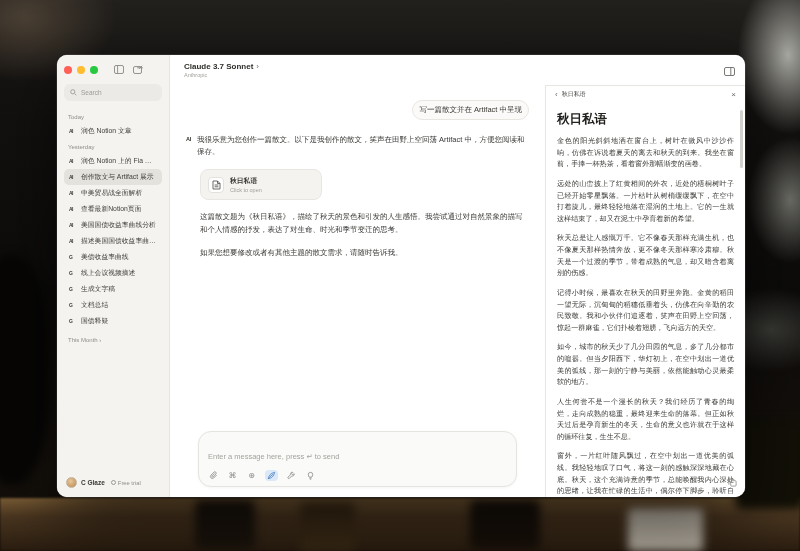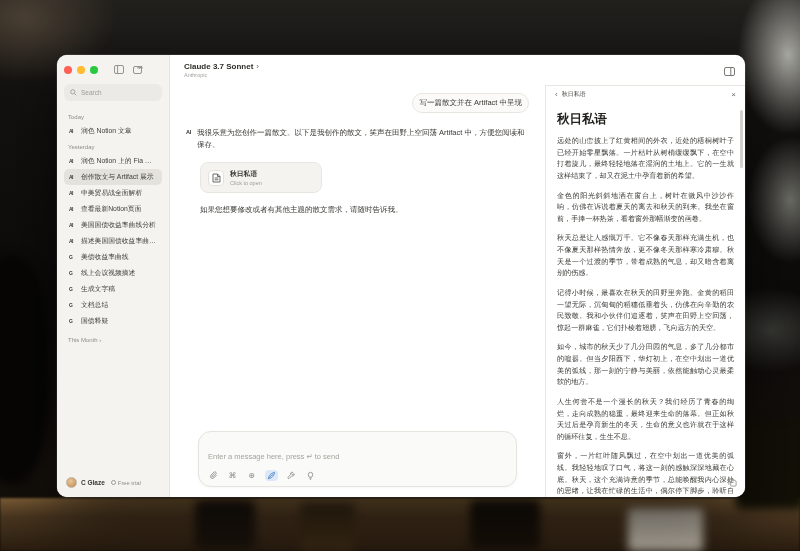--- a/index.html
+++ b/index.html
@@ -57,21 +57,21 @@
   .plan-dot { width:5px; height:5px; border:0.8px solid #9a9994; border-radius:50%; display:inline-block; }
 
   
   .main { flex:1; display:flex; flex-direction:column; background:#ffffff; min-width:0; }
   .main-header { padding:7px 14px 3px; height:30px; }
   .model-row { font-size:8px; font-weight:bold; color:#2f2e2a; display:flex; gap:3px; align-items:center; cursor:pointer; }
   .model-chevron { color:#6b6a66; font-weight:normal; }
   .org { font-size:5.5px; color:#a09f9a; margin-top:1px; }
   .chat { flex:1; display:flex; flex-direction:column; padding:4px 16px 0; overflow:hidden; }
   .user-bubble { align-self:flex-end; background:#fbfaf8; border:1px solid #e8e6e1;
-    border-radius:10px; padding:4px 6px; font-size:7.5px; color:#3a3935; margin-top:4px; }
+    border-radius:10px; padding:4px 6px; font-size:7.5px; color:#3a3935; margin-top:11px; }
   .assistant-row { display:flex; gap:6px; margin-top:14px; }
   .ai-mark { font-size:5.5px; font-weight:bold; color:#2f2e2a; letter-spacing:-.3px; padding-top:2px; flex-shrink:0; }
   .assistant-text, .assistant-p { font-size:7.5px; line-height:1.65; color:#3a3935; }
   .artifact-card { margin:10px 0 0 14px; width:122px; background:#f4f3f0;
     border:1px solid #e8e6e1; border-radius:8px; padding:6px 7px;
     display:flex; align-items:center; gap:6px; cursor:pointer; }
   .doc-ico-box { width:16px; height:16px; background:#ffffff; border:1px solid #e3e1dc;
     border-radius:4px; display:flex; align-items:center; justify-content:center; color:#5a5954; }
   .card-title { font-size:6.8px; font-weight:bold; color:#3a3935; }
   .card-sub { font-size:5.5px; color:#a09f9a; margin-top:1.5px; }
@@ -241,20 +241,21 @@
                 <line x1="2.6" y1="5" x2="6.4" y2="5"></line>
                 <line x1="2.6" y1="6.8" x2="6.4" y2="6.8"></line>
               </svg>
           </span>
           <span>
             <div class="card-title">秋日私语</div>
             <div class="card-sub">Click to open</div>
           </span>
         </div>
 
+        <div class="assistant-p p-block">这篇散文题为《秋日私语》，描绘了秋天的景色和引发的人生感悟。我尝试通过对自然景象的描写和个人情感的抒发，表达了对生命、时光和季节变迁的思考。</div>
         <div class="assistant-p p-block">如果您想要修改或者有其他主题的散文需求，请随时告诉我。</div>
 
         <div class="composer">
           <input placeholder="Enter a message here, press ↵ to send" style="">
           <div class="composer-icons">
             <span class="c-ico">
               <svg width="9" height="9" viewBox="0 0 10 10" fill="none" stroke="currentColor" stroke-width="0.9">
                   <path d="M8.5 4.5 5.2 7.8a2.2 2.2 0 0 1-3.1-3.1L5.6 1.2a1.5 1.5 0 0 1 2.1 2.1L4.4 6.6a.8.8 0 0 1-1.1-1.1l2.9-2.9"></path>
                 </svg>
             </span>
@@ -293,22 +294,22 @@
         </span>
       </div>
       <div class="panel">
         <div class="panel-header">
           <span class="crumb-back">‹</span>
           <span class="crumb">秋日私语</span>
           <span class="panel-close">×</span>
         </div>
         <div class="panel-body">
           <div class="panel-title">秋日私语</div>
+          <p class="panel-p">金色的阳光斜斜地洒在窗台上，树叶在微风中沙沙作响，仿佛在诉说着夏天的离去和秋天的到来。我坐在窗前，手捧一杯热茶，看着窗外那幅渐变的画卷。</p>
           <p class="panel-p">远处的山峦披上了红黄相间的外衣，近处的梧桐树叶子已经开始零星飘落。一片枯叶从树梢缓缓飘下，在空中打着旋儿，最终轻轻地落在湿润的土地上。它的一生就这样结束了，却又在泥土中孕育着新的希望。</p>
-          <p class="panel-p">金色的阳光斜斜地洒在窗台上，树叶在微风中沙沙作响，仿佛在诉说着夏天的离去和秋天的到来。我坐在窗前，手捧一杯热茶，看着窗外那幅渐变的画卷。</p>
           <p class="panel-p">秋天总是让人感慨万千。它不像春天那样充满生机，也不像夏天那样热情奔放，更不像冬天那样寒冷肃穆。秋天是一个过渡的季节，带着成熟的气息，却又暗含着离别的伤感。</p>
           <p class="panel-p">记得小时候，最喜欢在秋天的田野里奔跑。金黄的稻田一望无际，沉甸甸的稻穗低垂着头，仿佛在向辛勤的农民致敬。我和小伙伴们追逐着，笑声在田野上空回荡，惊起一群麻雀，它们扑棱着翅膀，飞向远方的天空。</p>
           <p class="panel-p">如今，城市的秋天少了几分田园的气息，多了几分都市的喧嚣。但当夕阳西下，华灯初上，在空中划出一道优美的弧线，那一刻的宁静与美丽，依然能触动心灵最柔软的地方。</p>
           <p class="panel-p">人生何尝不是一个漫长的秋天？我们经历了青春的绚烂，走向成熟的稳重，最终迎来生命的落幕。但正如秋天过后是孕育新生的冬天，生命的意义也许就在于这样的循环往复，生生不息。</p>
           <p class="panel-p">窗外，一片红叶随风飘过，在空中划出一道优美的弧线。我轻轻地叹了口气，将这一刻的感触深深地藏在心底。秋天，这个充满诗意的季节，总能唤醒我内心深处的思绪，让我在忙碌的生活中，偶尔停下脚步，聆听自然的声音，感受生命的律动。</p>
 
         </div>
         <span class="scroll-thumb"></span>
         <span class="copy-btn">
           <svg width="9" height="9" viewBox="0 0 10 10" fill="none" stroke="currentColor" stroke-width="0.9">

